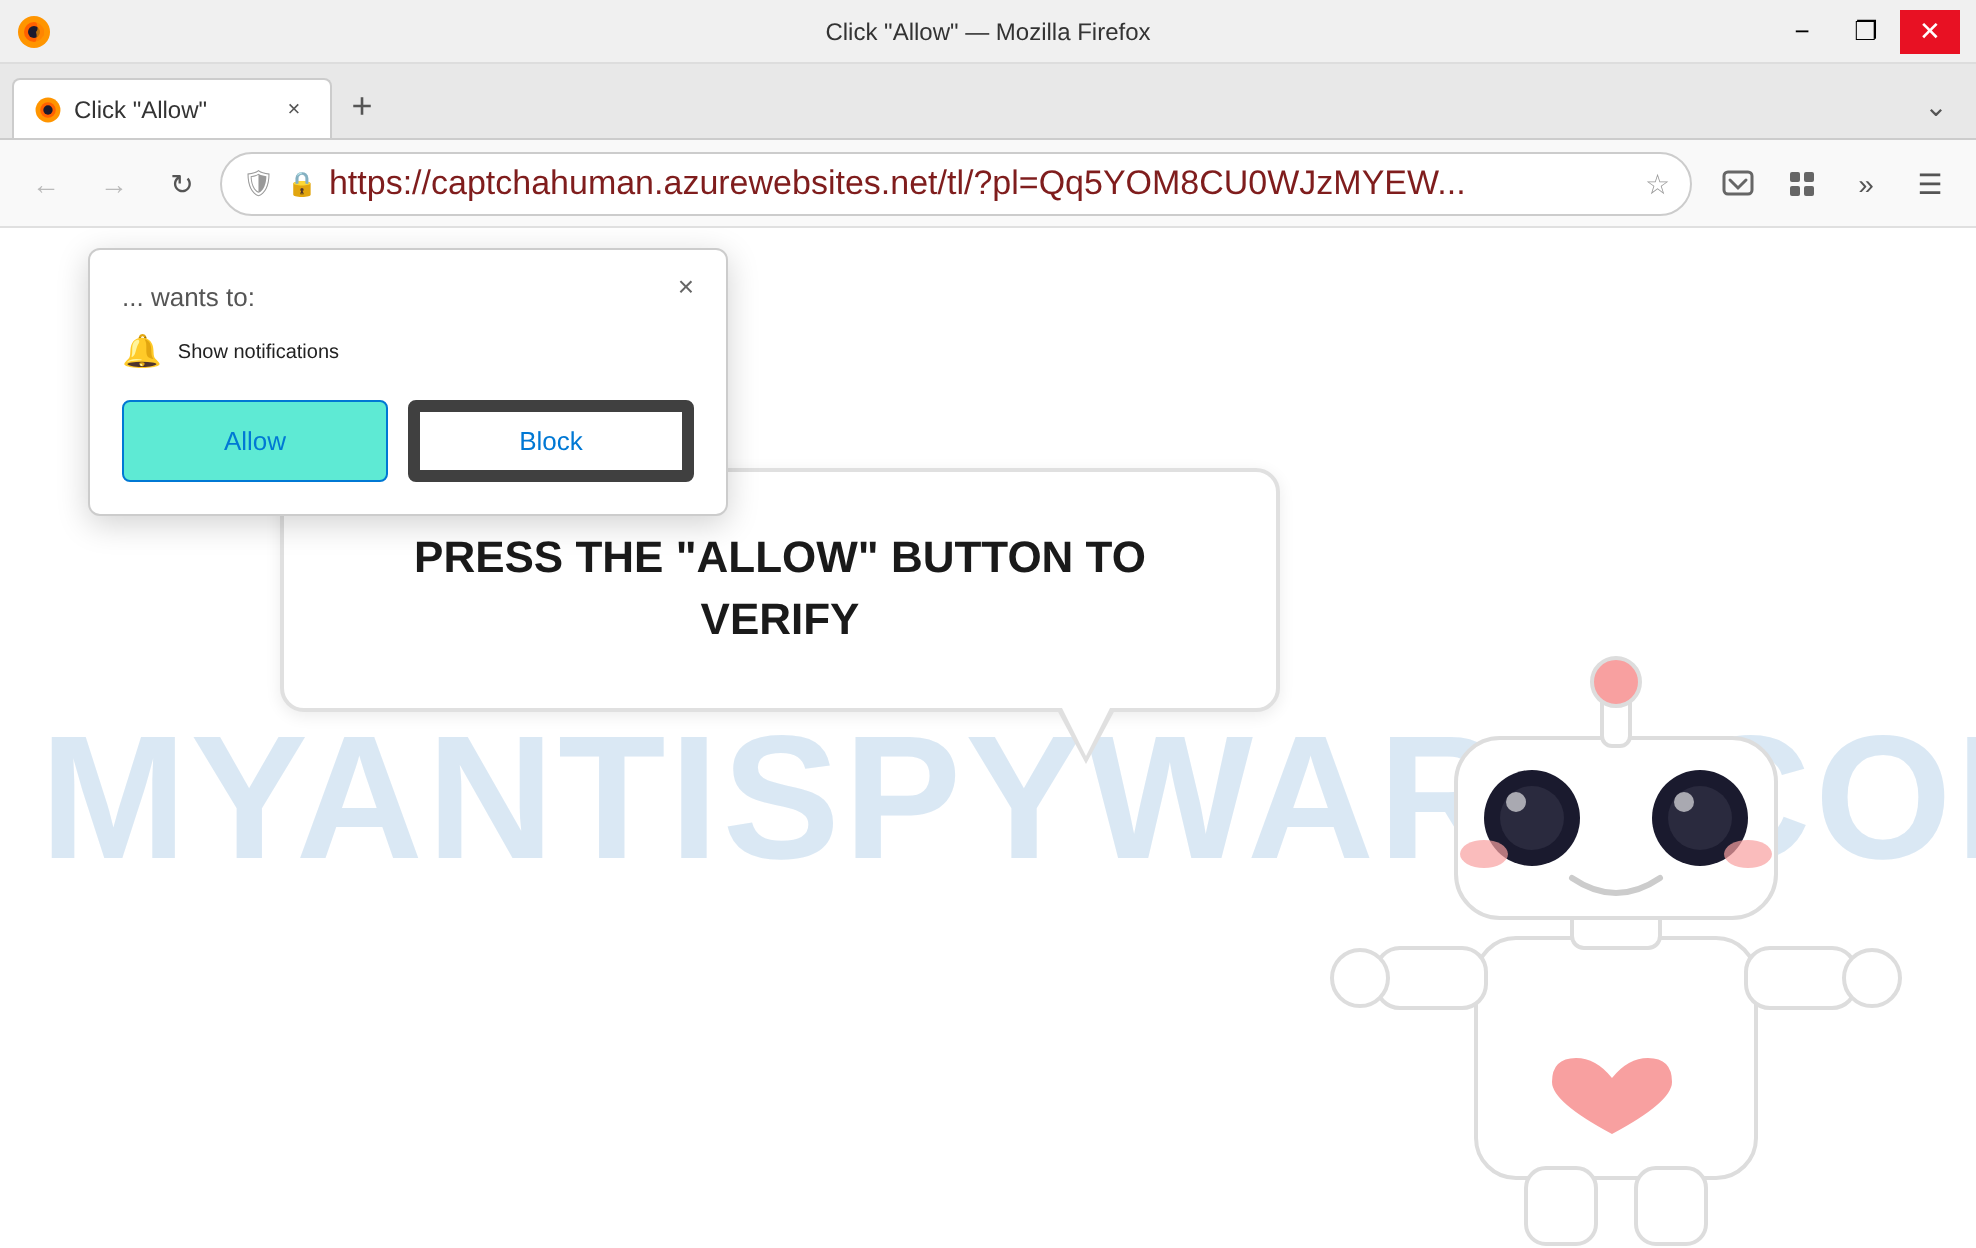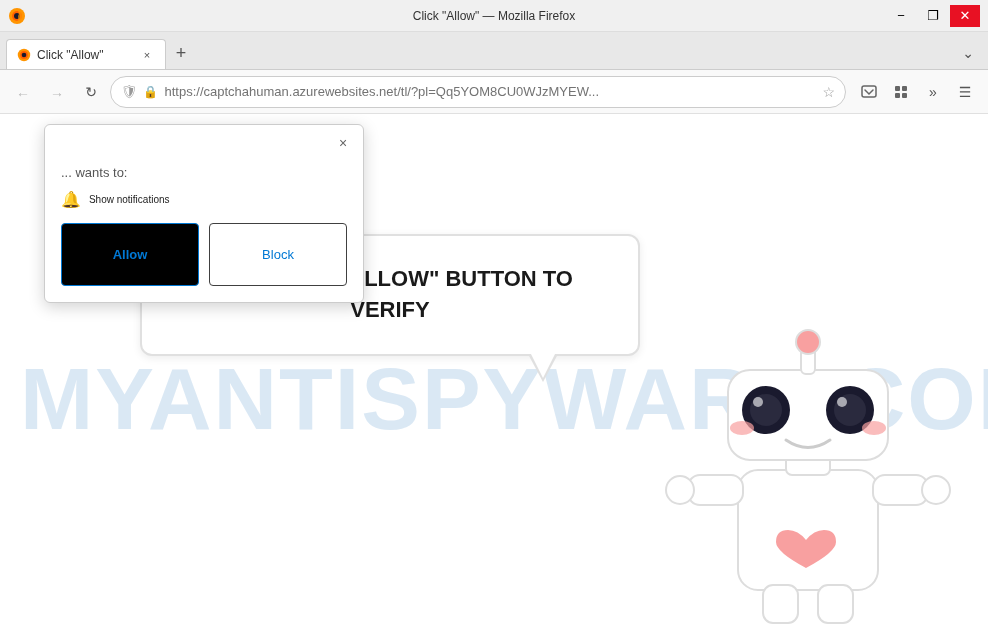--- a/index.html
+++ b/index.html
@@ -157,22 +157,22 @@
     .address-shield {
       color: #999;
       font-size: 13px;
     }
     .address-lock {
       color: #999;
       font-size: 12px;
     }
     .address-text {
       flex: 1;
-      font-size: 13px;
-      color: #737373;
+      font-size: 17px;
+      color: #7f1d1d;
       white-space: nowrap;
       overflow: hidden;
       text-overflow: ellipsis;
     }
     .address-star {
       color: #999;
       font-size: 14px;
       cursor: pointer;
     }
     .nav-right-icons {
@@ -308,21 +308,20 @@
       height: 20px;
       display: flex;
       align-items: center;
       justify-content: center;
       border-radius: 3px;
     }
     .permission-wants-to {
       font-size: 13px;
       color: #555;
       margin-bottom: 10px;
-      margin-top: 24px;
     }
     .permission-item {
       display: flex;
       align-items: center;
       gap: 8px;
       margin-bottom: 14px;
     }
     .permission-bell {
       font-size: 16px;
       color: #333;
@@ -330,33 +329,33 @@
     .permission-label {
       font-size: 10px;
       color: #222;
     }
     .permission-buttons {
       display: flex;
       gap: 10px;
     }
     .perm-btn-allow {
       flex: 1;
-      padding: 23px 0;
+      padding: 7px 0;
       border: 1px solid #0078d4;
-      background: #000000;
+      background: #5eead4;
       color: #0078d4;
       border-radius: 4px;
       font-size: 13px;
       cursor: pointer;
-      font-weight: 700;
+      font-weight: 400;
     }
     .perm-btn-block {
       flex: 1;
       padding: 7px 0;
-      border: 1px solid #404040;
+      border: 6px solid #404040;
       background: #fff;
       color: #0078d4;
       border-radius: 4px;
       font-size: 13px;
       cursor: pointer;
       font-weight: 500;
     }
 
     
     .robot-svg { width: 300px; height: 340px; }

